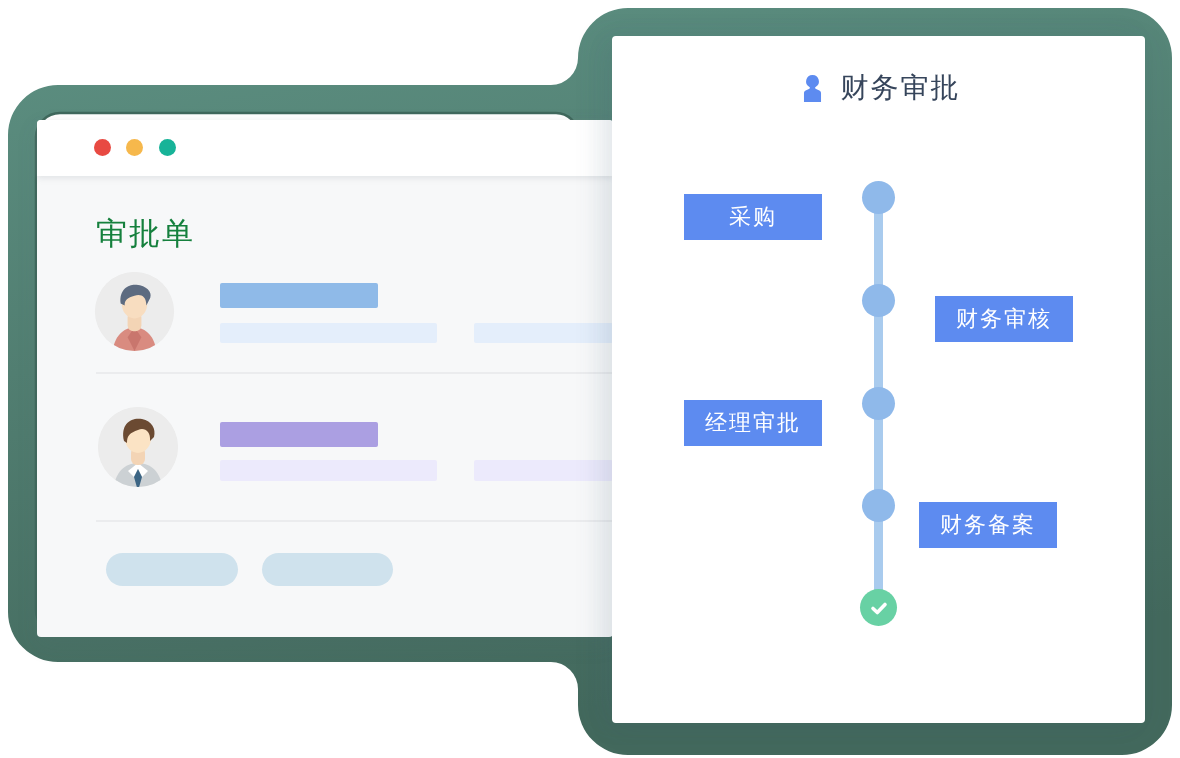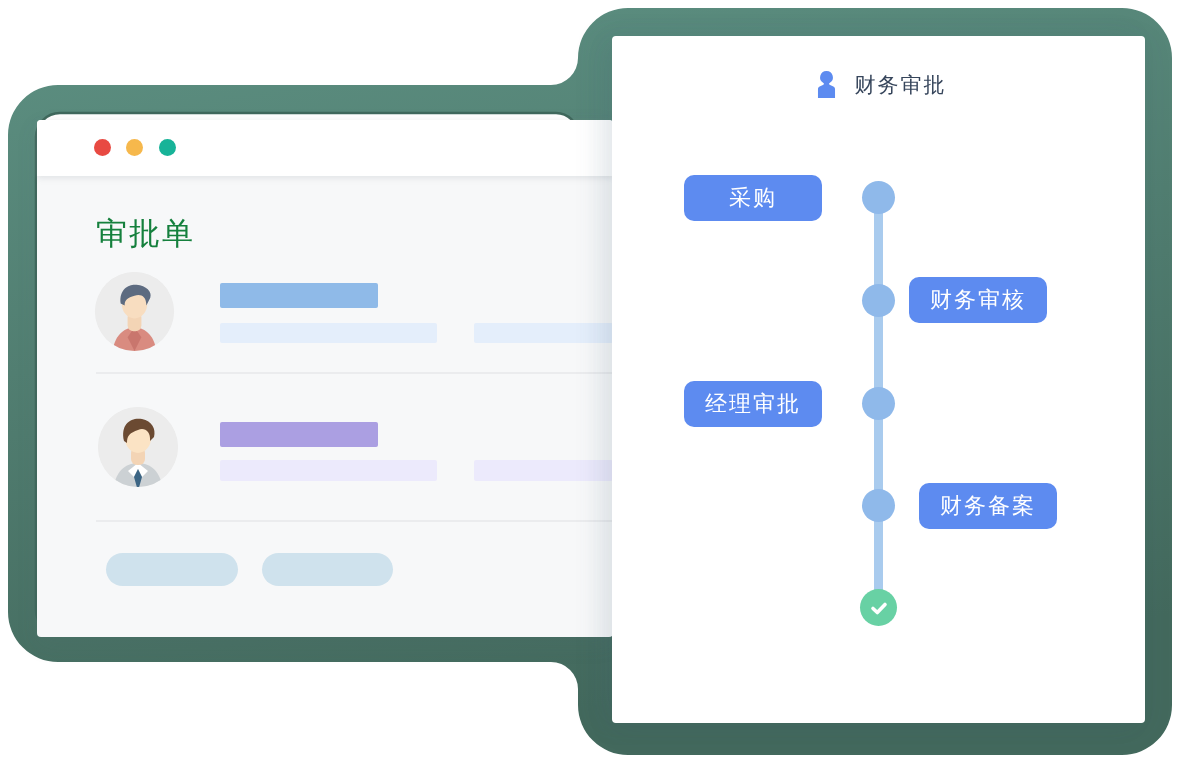--- a/index.html
+++ b/index.html
@@ -37,33 +37,33 @@
   .pill{position:absolute;top:433px;height:33px;border-radius:17px;background:#cfe2ed;}
   .pill1{left:69px;width:132px;}  .pill2{left:225px;width:131px;}
 
   
   .card{position:absolute;left:612px;top:36px;width:533px;height:687px;z-index:3;
         background:#ffffff;border-radius:4px;
         box-shadow:-14px 0 26px rgba(70,95,115,.10),0 6px 30px rgba(70,95,115,.08);}
   .card-head{position:absolute;left:0;top:33px;width:100%;display:flex;
              justify-content:center;align-items:center;gap:13px;}
   .head-icon{width:31px;height:31px;flex:0 0 auto;}
-  .card-title{font-size:21px;color:#36455b;font-weight:500;letter-spacing:2px;}
+  .card-title{font-size:28px;color:#36455b;font-weight:500;letter-spacing:2px;}
 
   .tl-line{position:absolute;left:262px;top:161px;width:9px;height:410px;
            background:#a9cbee;border-radius:4px;}
   .tl-node{position:absolute;left:250px;width:33px;height:33px;border-radius:50%;background:#8fb9ea;}
   .n1{top:145px;} .n2{top:248px;} .n3{top:351px;} .n4{top:453px;}
   .tl-check{position:absolute;left:248px;top:553px;width:37px;height:37px;border-radius:50%;
             background:#68d1a4;display:flex;align-items:center;justify-content:center;}
-  .step-btn{position:absolute;width:138px;height:46px;border-radius:10px;background:#5d8bf0;
+  .step-btn{position:absolute;width:138px;height:46px;border-radius:0;background:#5d8bf0;
             border:none;color:#ffffff;font-size:22px;letter-spacing:2px;cursor:pointer;
             display:flex;align-items:center;justify-content:center;
-            font-family:"Liberation Sans","DejaVu Sans",sans-serif;}
-  .sb1{left:72px;top:139px;} .sb2{left:297px;top:241px;} .sb3{left:72px;top:345px;text-align:center;}
+            font-family:"Liberation Sans","DejaVu Sans",sans-serif;margin-top:19px;}
+  .sb1{left:72px;top:139px;} .sb2{left:323px;top:241px;} .sb3{left:72px;top:345px;text-align:center;}
   .sb4{left:307px;top:447px;} .sb5{left:72px;top:549px;}
 </style>
 </head>
 <body>
 
 <div class="stage">
 
   <svg class="outline-svg" width="1180" height="758" viewBox="0 0 1180 758">
     <defs>
       <linearGradient id="bandG" x1="0" y1="0" x2="0.25" y2="1">

